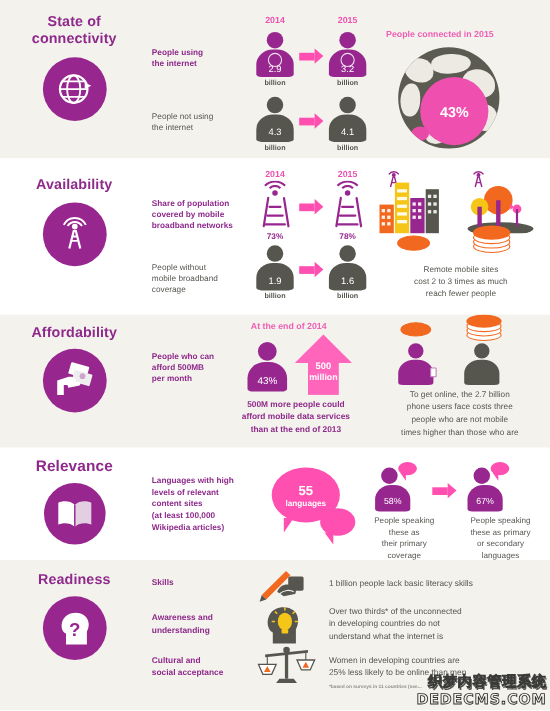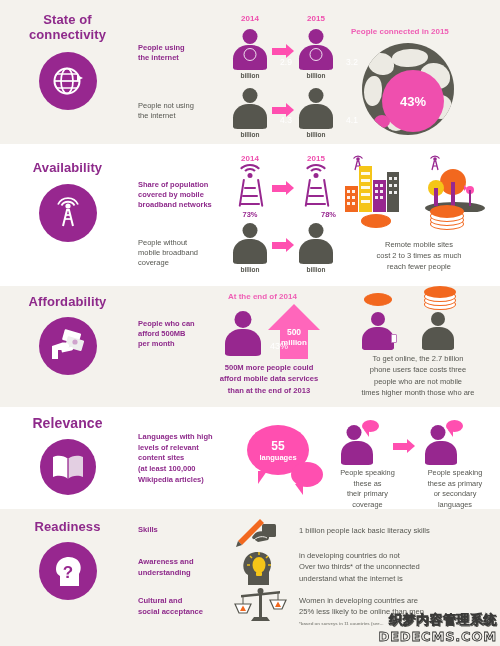--- a/index.html
+++ b/index.html
@@ -41,21 +41,21 @@
   .person .head {
     position: absolute; left: 50%; transform: translateX(-50%);
     border-radius: 50%;
   }
   .person .body {
     position: absolute; left: 0; bottom: 0; width: 100%;
     border-radius: 45% 45% 14% 14% / 55% 55% 10% 10%;
   }
   .person .val {
     position: absolute; left: 0; width: 100%; text-align: center;
-    color: #fff; font-weight: normal; z-index: 3; margin-left: 36px;
+    color: #fff; font-weight: normal; z-index: 3;
   }
   .person .chip {
     position: absolute; left: 50%; transform: translateX(-50%);
     border-radius: 50%; border: 1.4px solid rgba(255,255,255,.85);
     z-index: 2;
   }
   .p-purple .head, .p-purple .body { background: #97278f; }
   .p-grey .head, .p-grey .body { background: #56564e; }
 
   
@@ -260,21 +260,21 @@
     <div class="tower" style="position:absolute;left:296px;top:21px;width:40px;height:44px">
       <div class="dot" style="top:8px"></div>
       <div class="wave" style="left:12px;top:3px;width:16px;height:16px"></div>
       <div class="wave" style="left:6px;top:-1px;width:28px;height:28px"></div>
       <div class="leg" style="left:12.5px;top:14px;height:28px;transform:rotate(9deg);transform-origin:top"></div>
       <div class="leg" style="left:26.5px;top:14px;height:28px;transform:rotate(-9deg);transform-origin:top"></div>
       <div class="rung" style="left:14px;top:22px;width:12px"></div>
       <div class="rung" style="left:12px;top:30px;width:16px"></div>
       <div class="rung" style="left:10px;top:38px;width:20px"></div>
     </div>
-    <div style="position:absolute;left:296px;top:66px;width:40px;text-align:right;font-size:7.5px;color:#97278f;font-weight:bold">78%</div>
+    <div style="position:absolute;left:296px;top:66px;width:40px;text-align:center;font-size:7.5px;color:#97278f;font-weight:bold">78%</div>
 
     <div style="position:absolute;left:138px;top:94px;font-size:7.5px" class="lbl-grey">
       <div>People without</div>
       <div>mobile broadband</div>
       <div>coverage</div>
     </div>
     <div class="person p-grey" style="position:absolute;left:233px;top:79px;width:34px;height:41px">
       <div class="head" style="top:0;width:15px;height:15px"></div>
       <div class="body" style="height:25px"></div>
       <div class="val" style="top:27px;font-size:8.5px">1.9</div>
@@ -422,21 +422,21 @@
     <div style="position:absolute;left:391px;top:48px;width:6px;height:9px;background:#fff;border:1px solid #c07ebe;border-radius:1px"></div>
     <div class="person p-grey" style="position:absolute;left:422px;top:26px;width:32px;height:38px">
       <div class="head" style="top:0;width:14px;height:14px"></div>
       <div class="body" style="height:23px"></div>
     </div>
 
     <div style="position:absolute;left:336px;top:67px;width:164px;text-align:center;font-size:7.5px;line-height:1.5" class="lbl-grey">
       <div>To get online, the 2.7 billion</div>
       <div>phone users face costs three</div>
       <div>people who are not mobile</div>
-      <div>times higher month those who are</div>
+      <div>times higher than those who are</div>
     </div>
   </div>
 
   <div class="section sec-white" style="height:102px">
 
     <div class="left-col" style="top:8px">
       <div class="sec-title" style="font-size:14px">Relevance</div>
       <div class="badge" style="width:56px;height:56px;margin-top:7px">
         <svg width="36" height="30" viewBox="0 0 36 30" aria-hidden="true">
           <path d="M18 7 C14 3 7 3 3 5 L3 25 C7 23 14 23 18 27 Z" fill="#fff"></path>
@@ -540,22 +540,22 @@
         <g stroke="#f5c518" stroke-width="1.4">
           <line x1="23" y1="5" x2="23" y2="8"></line>
           <line x1="14" y1="9" x2="16" y2="11"></line>
           <line x1="32" y1="9" x2="30" y2="11"></line>
           <line x1="11" y1="18" x2="14" y2="18"></line>
           <line x1="35" y1="18" x2="32" y2="18"></line>
         </g>
       </svg>
     </div>
     <div style="position:absolute;left:299px;top:41px;font-size:7.6px;line-height:1.5" class="lbl-grey">
+      <div>Over two thirds* of the unconnected</div>
       <div>in developing countries do not</div>
-      <div>Over two thirds* of the unconnected</div>
       <div>understand what the internet is</div>
     </div>
 
     <div style="position:absolute;left:138px;top:86px;font-size:7.6px;line-height:1.45" class="lbl-purple">
       <div>Cultural and</div>
       <div>social acceptance</div>
     </div>
     <div style="position:absolute;left:233px;top:74px;width:56px;height:42px">
       <svg width="56" height="42" viewBox="0 0 56 42" aria-hidden="true">
         <rect x="26" y="8" width="3" height="26" fill="#56564e"></rect>

